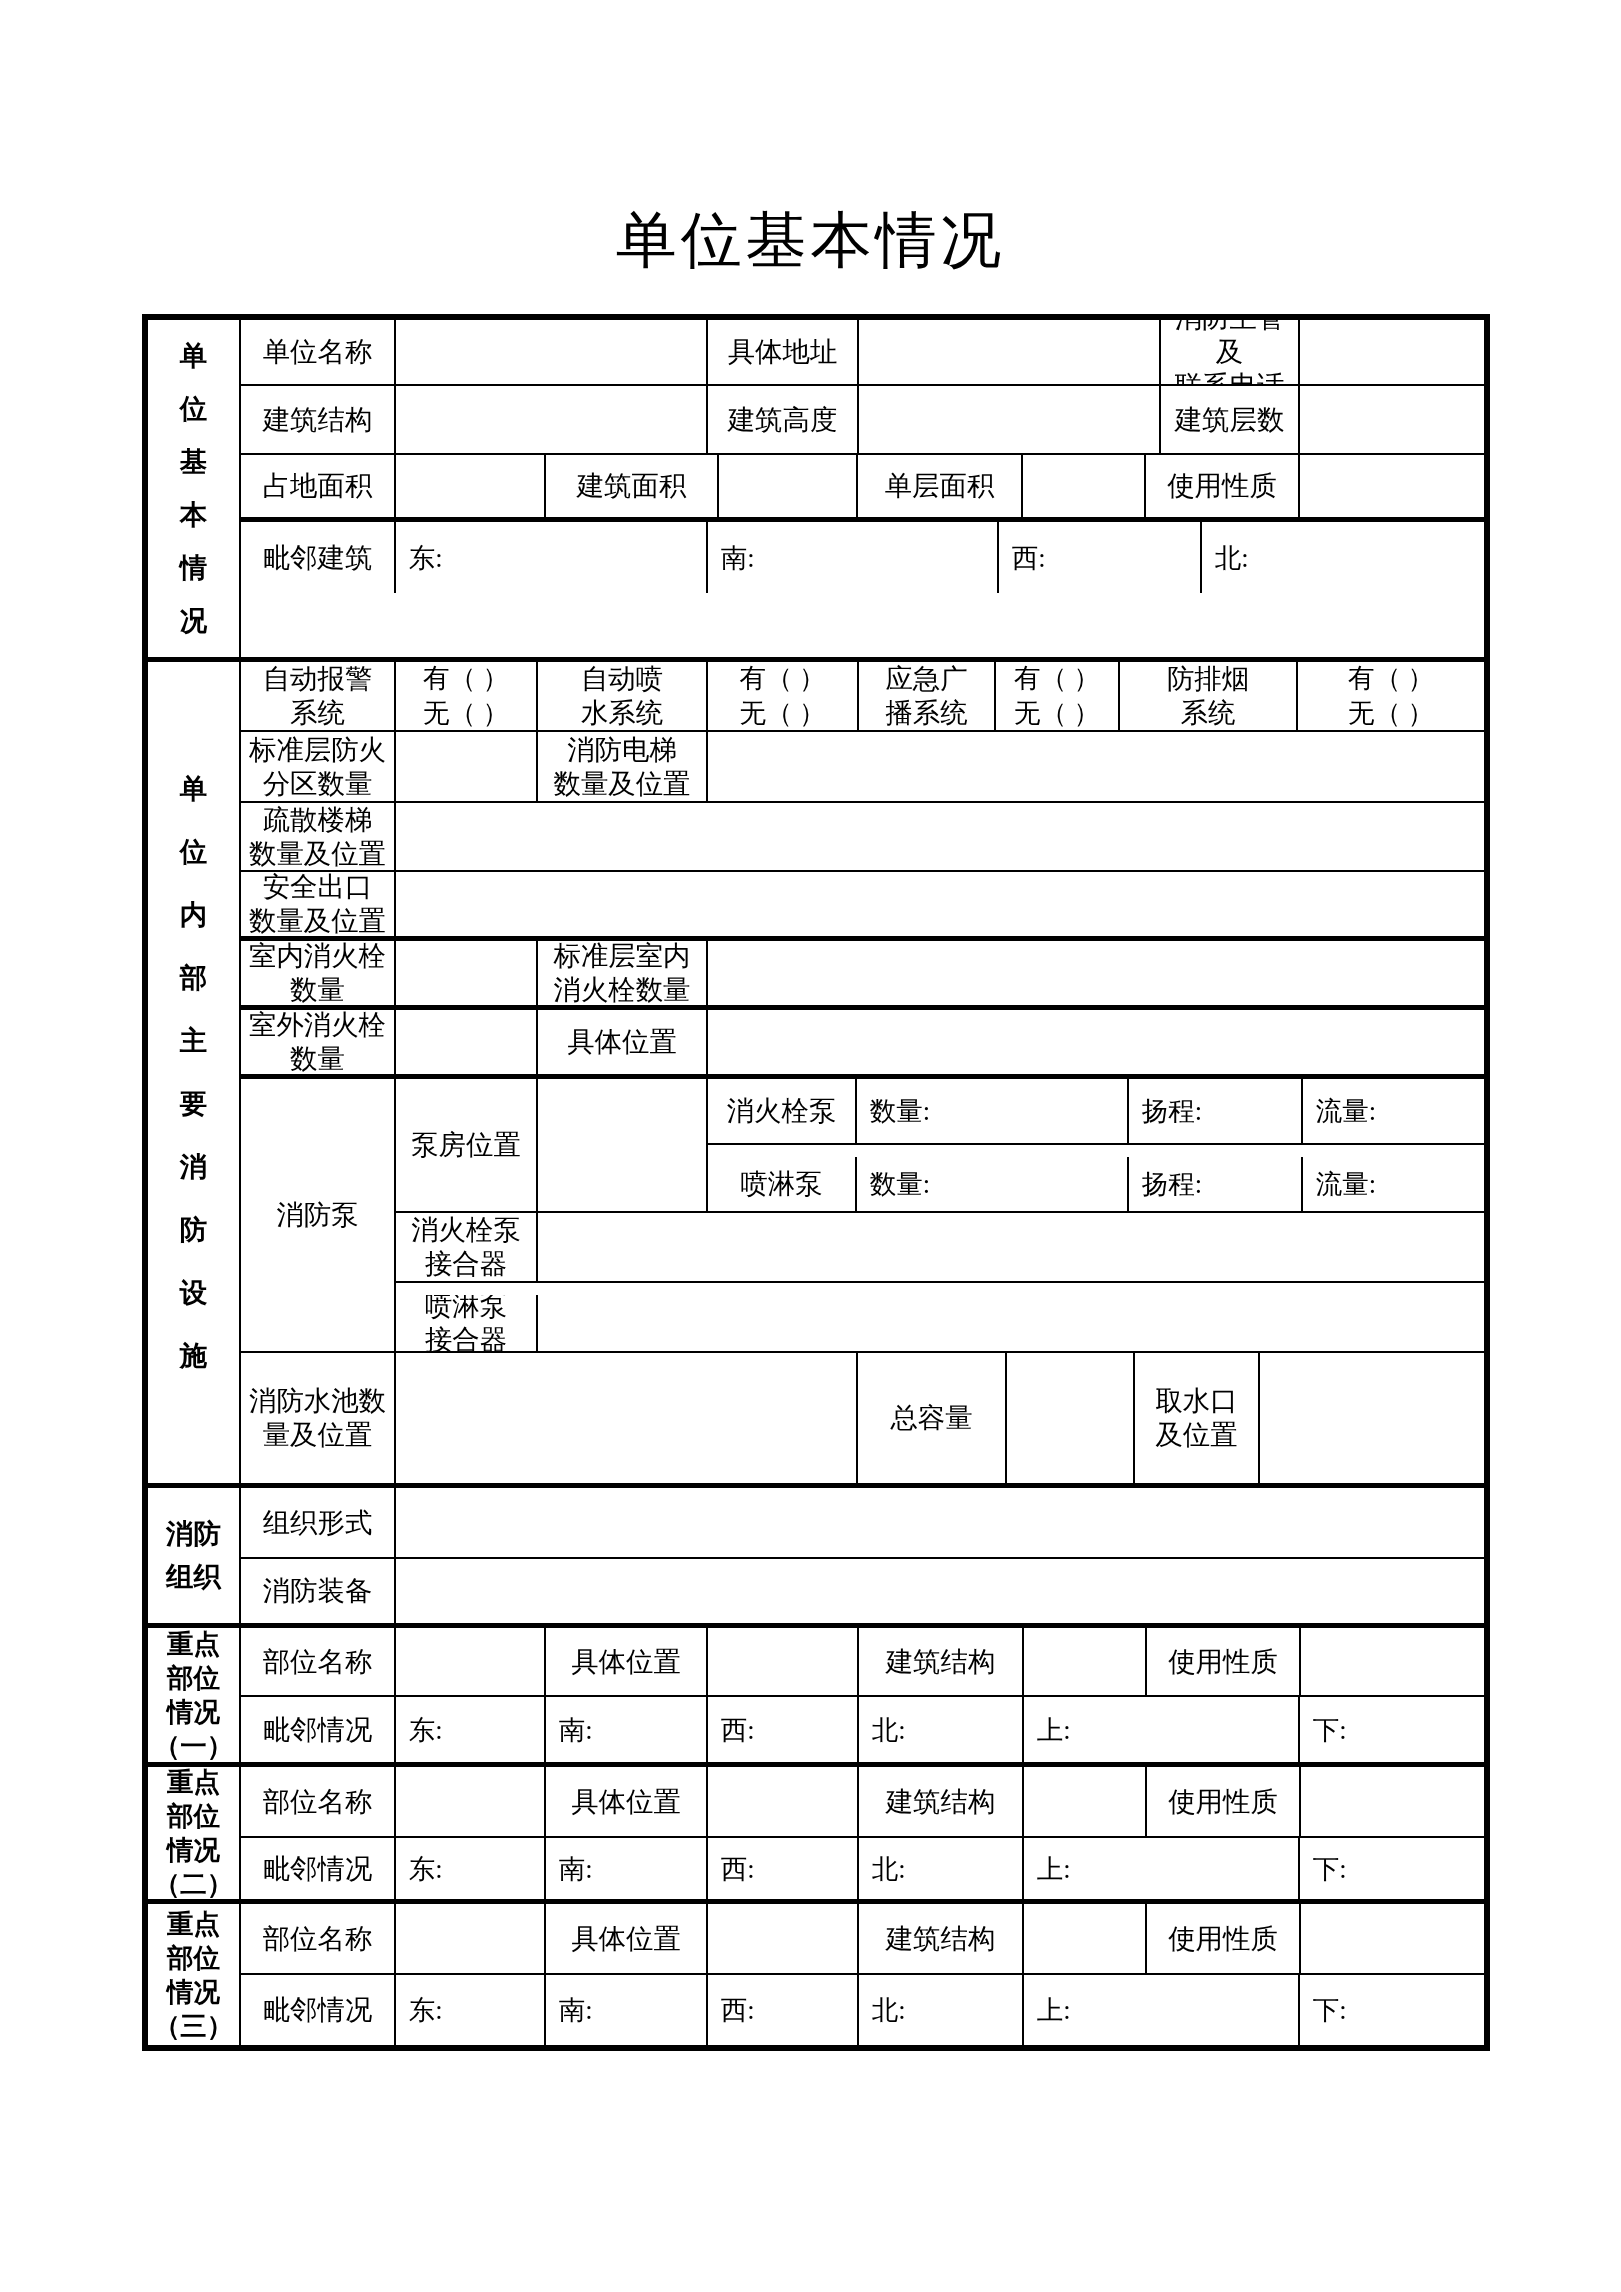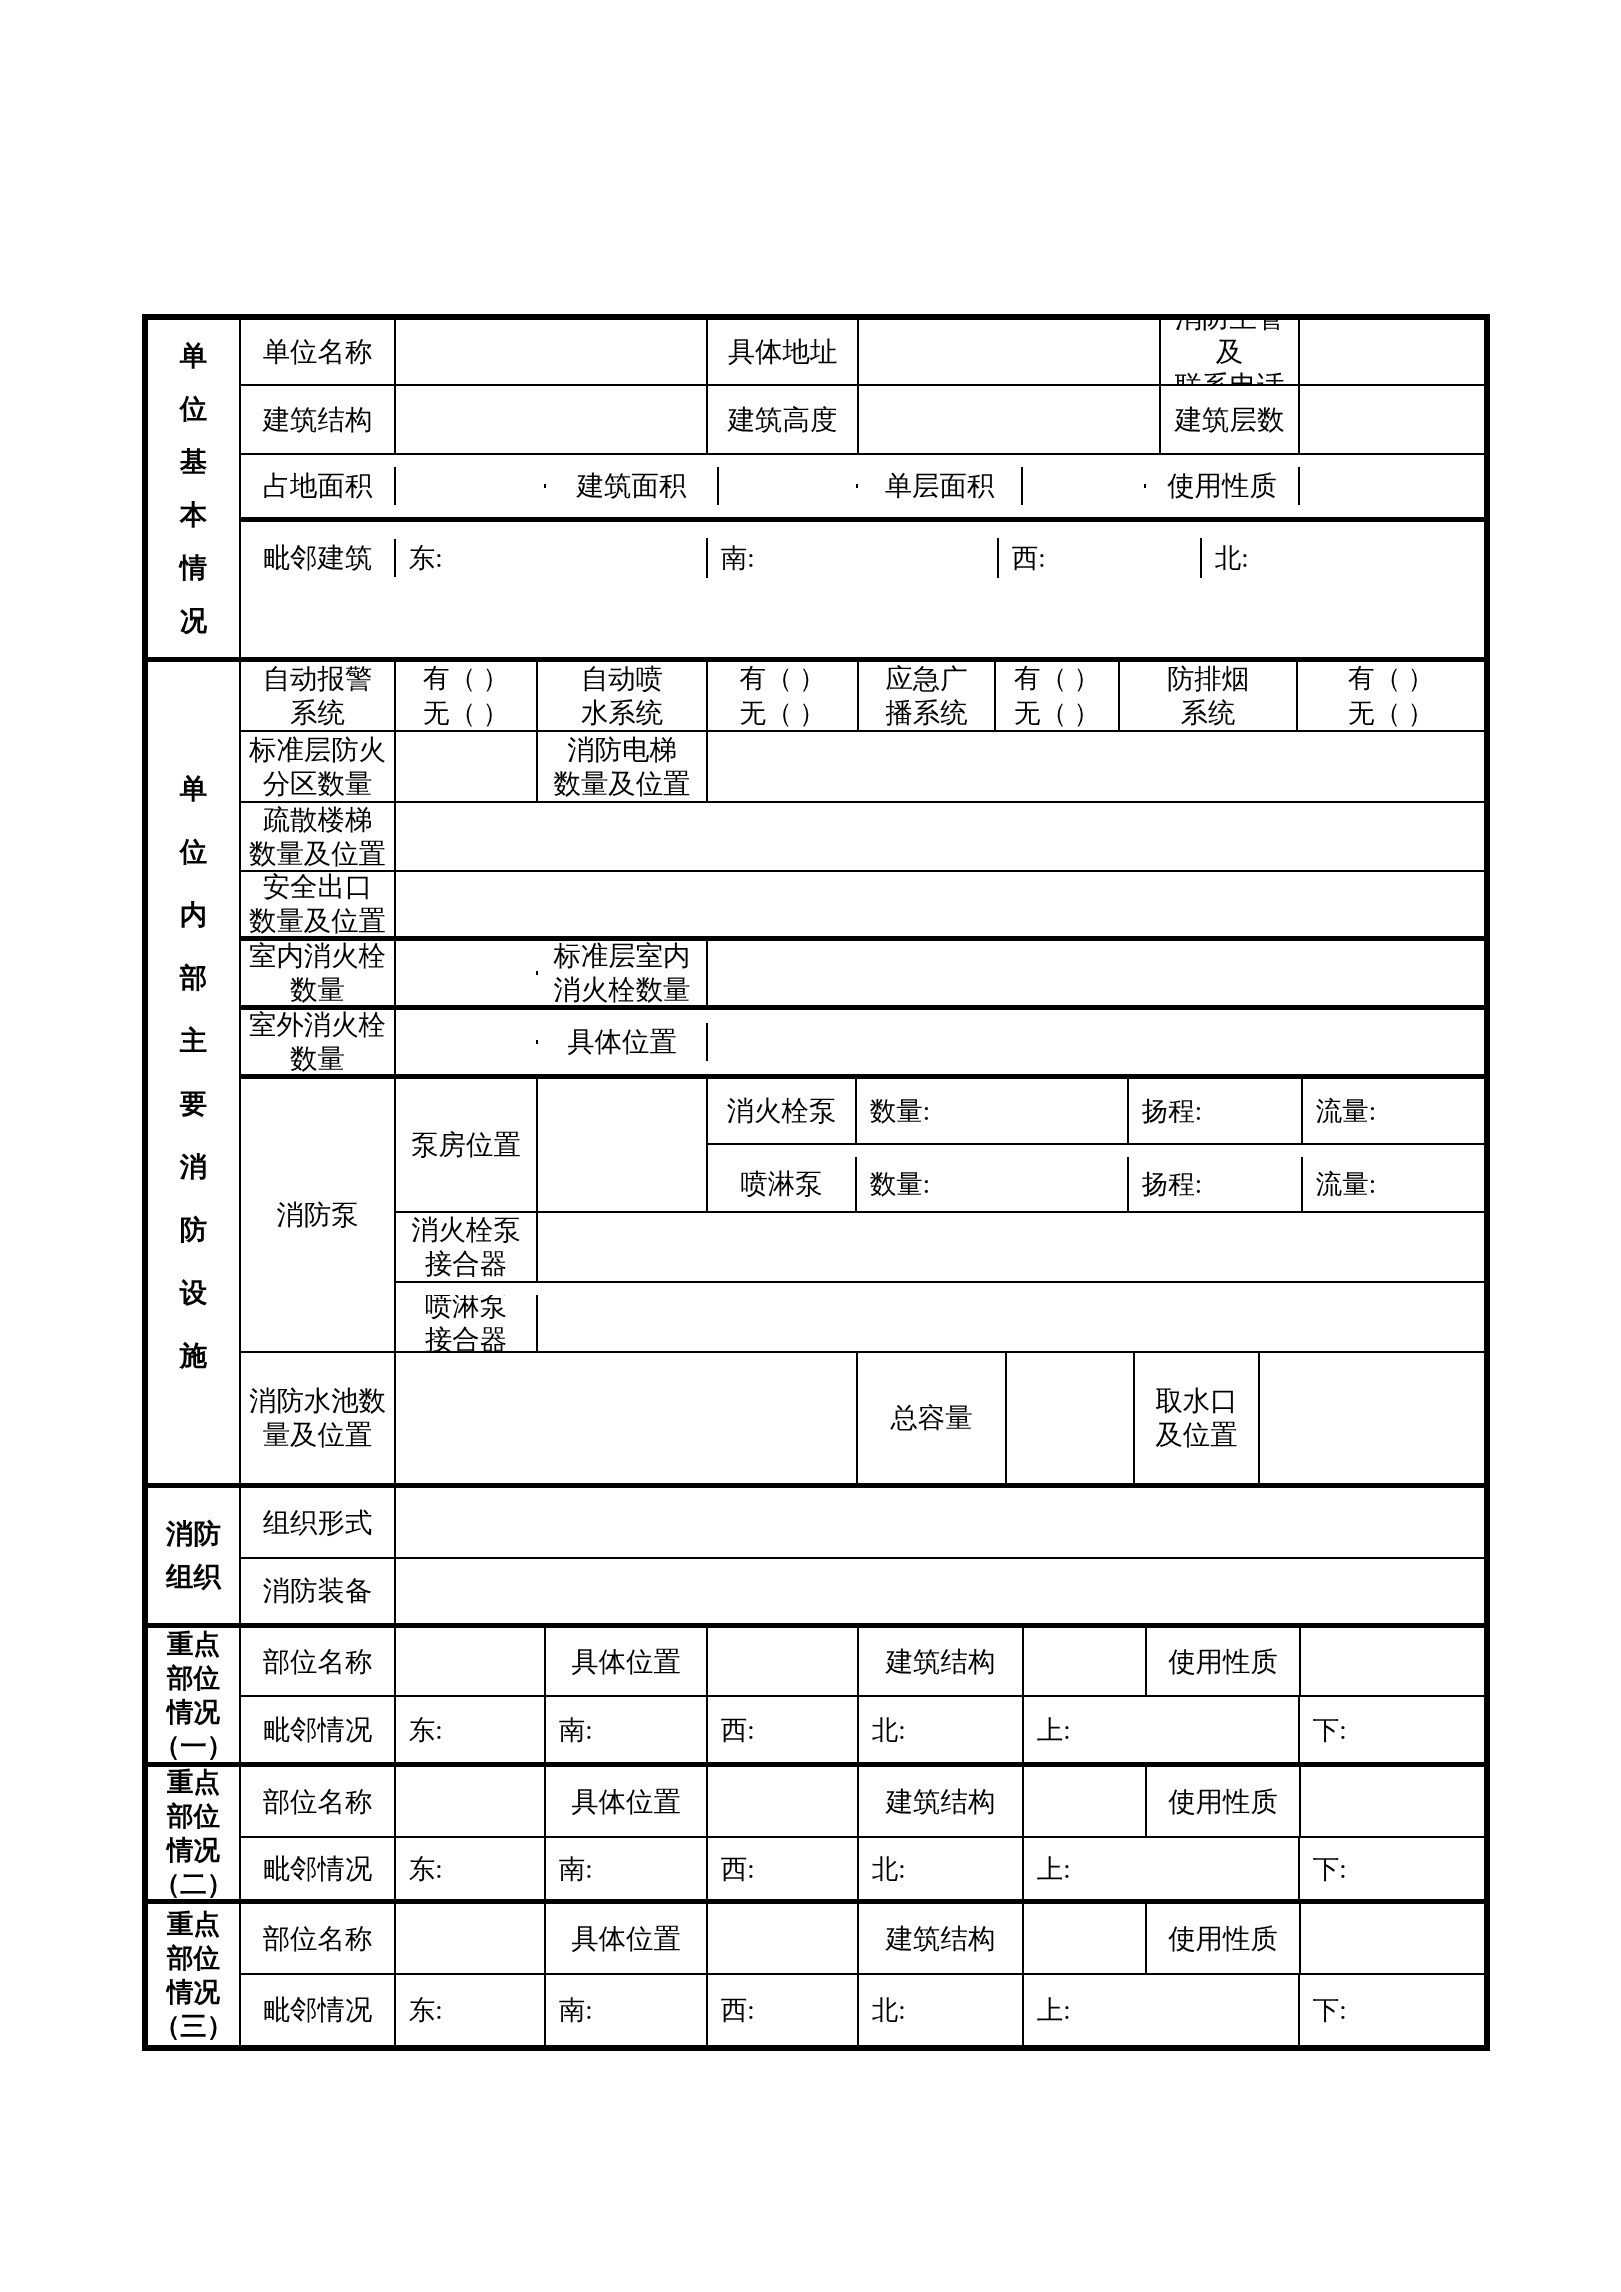--- a/index.html
+++ b/index.html
@@ -39,21 +39,21 @@
     text-align:center;
   }
   .vlab{display:block;white-space:pre-line;font-weight:700;font-size:27.4px;}
   .lh1{line-height:53px;}
   .lh2{line-height:63px;}
   .lh3{line-height:43px;}
   .lhk{line-height:34px;font-size:26.5px;}
   .secbody{flex:1 1 auto;display:flex;flex-direction:column;min-width:0;}
   .row,.prow{display:flex;border-bottom:2px solid #000;min-height:0;}
   .secbody > .row:last-child{border-bottom:none;}
-  .row.tb{border-bottom-width:5.9px;align-items:center;}
+  .row.tb{border-bottom-width:5.9px;}
   .pcol{display:flex;flex-direction:column;min-width:0;}
   .pcol > .prow:last-child{border-bottom:none;margin-top:12px;}
   .c{
     border-right:2px solid #000;
     display:flex;align-items:center;justify-content:center;
     padding:2px;overflow:hidden;min-width:0;
   }
   .row > .c:last-child,.prow > .c:last-child,.row > .pcol:last-child{border-right:none;}
   .lb{
     font-weight:400;font-size:27.4px;
@@ -68,20 +68,21 @@
     font-weight:400;font-size:26.5px;
     white-space:pre-line;text-align:left;line-height:35px;
   }
   .grow{flex:1 1 auto;}
 </style>
 </head>
 <body>
 
 <div class="page">
 
+  <div class="title">单位基本情况</div>
 
   <div class="ftable">
 
     <div class="sec" style="flex:0 0 342px">
       <div class="c seclab">
         <span class="vlab lh1">单
 位
 基
 本
 情

